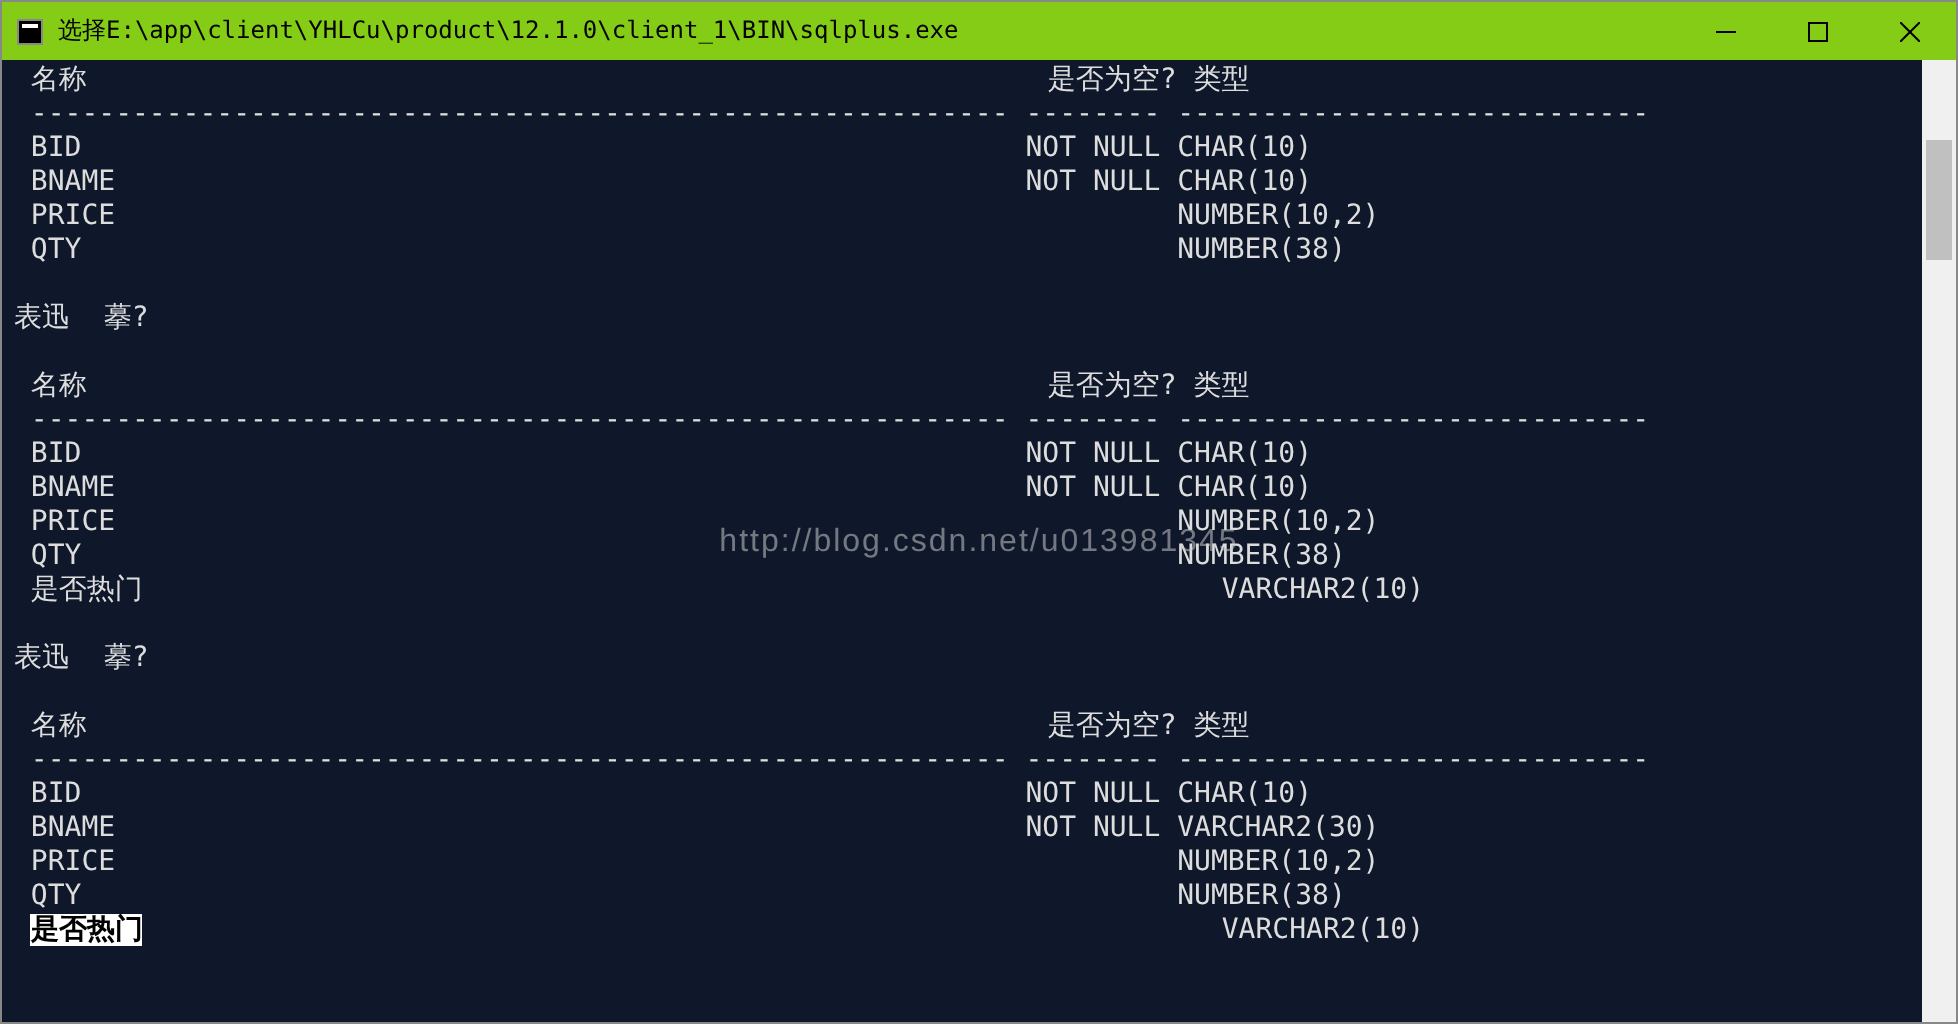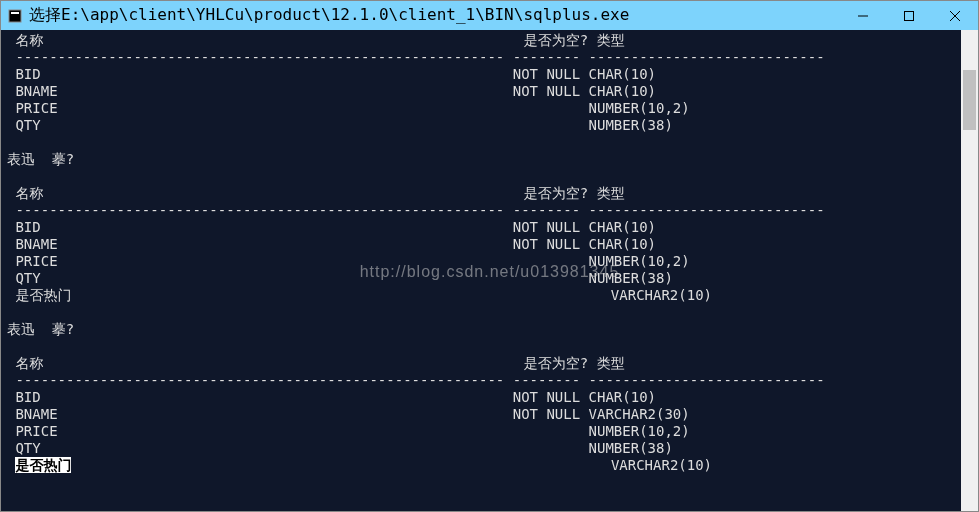--- a/index.html
+++ b/index.html
@@ -1,17 +1,17 @@
 <!DOCTYPE html>
 <html><head>
 <meta charset="utf-8">
 <style>
 * { margin:0; padding:0; box-sizing:border-box; }
 body { width:979px; height:512px; background:#fff; font-family:"SimSun","Consolas",monospace; overflow:hidden; border:1px solid #888; }
-.titlebar { height:30px; background:#7dd3fc; border-bottom:1px solid #ccc; display:flex; align-items:center; padding-left:6px; font-size:16px; color:#000; }
+.titlebar { height:30px; background:#84cc16; border-bottom:1px solid #ccc; display:flex; align-items:center; padding-left:6px; font-size:12px; color:#000; }
 .titlebar .icon { width:16px; height:16px; margin-right:6px; display:inline-flex; align-items:center; justify-content:center; }
 .winctrls { margin-left:auto; display:flex; }
 .winbtn { width:46px; height:30px; display:flex; align-items:center; justify-content:center; font-size:13px; color:#000; cursor:default; }
 .console { position:absolute; top:30px; left:1px; right:1px; bottom:1px; background:#0f172a; color:#ddd; font-size:14px; line-height:17px; white-space:pre; overflow:hidden; padding:2px 6px; }
 .scrollbar { position:absolute; top:30px; right:1px; bottom:1px; width:17px; background:#f0f0f0; }
 .scroll-thumb { position:absolute; left:2px; right:2px; top:40px; height:60px; background:#c0c0c0; }
 .watermark { position:absolute; left:50%; top:50%; transform:translate(-50%,-50%); color:rgba(200,200,200,0.55); font-size:16px; font-family:Arial; pointer-events:none; letter-spacing:1px; }
 .hl { background:#fff; color:#000;font-weight:bold; }
 </style>
 </head>

